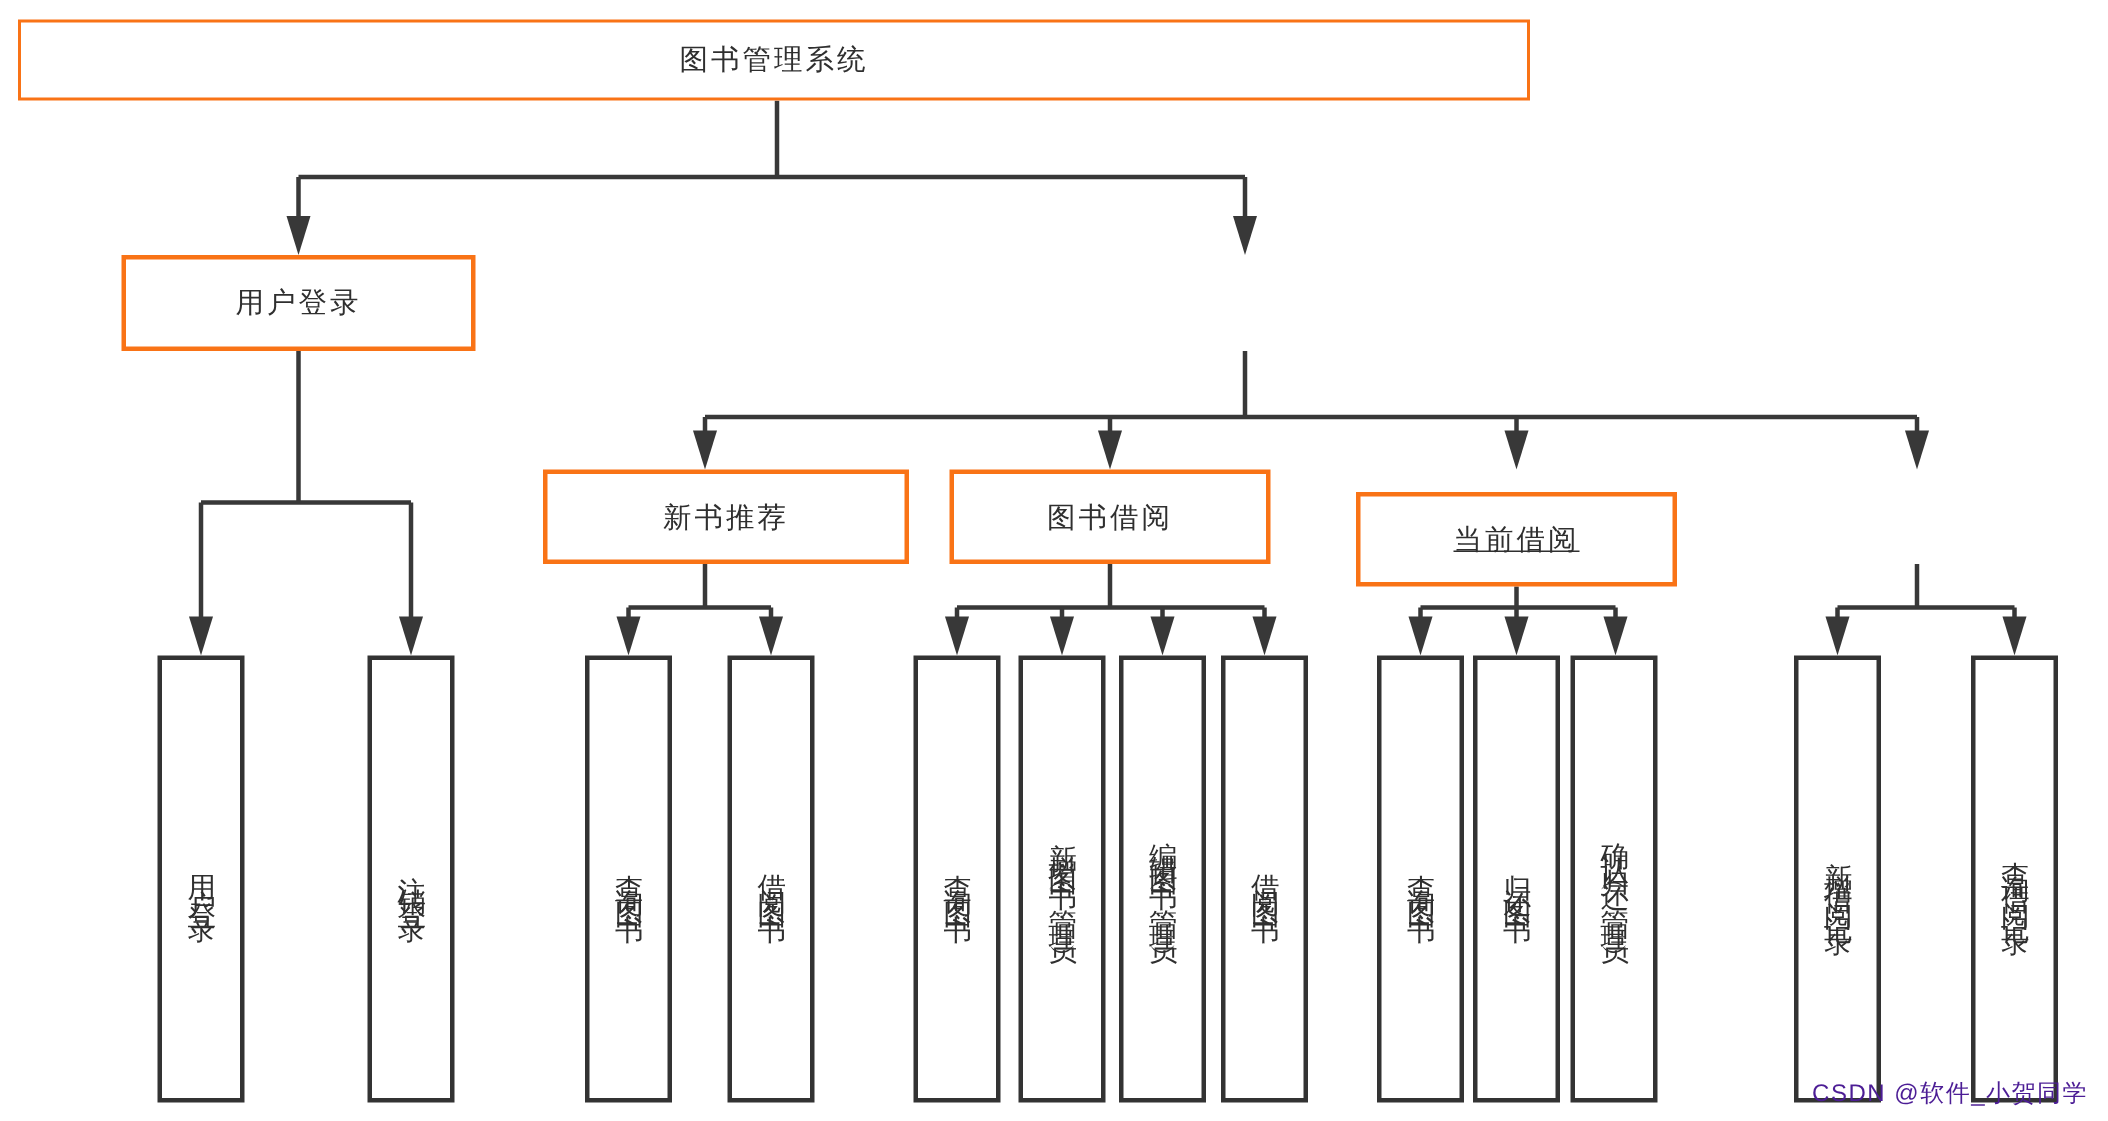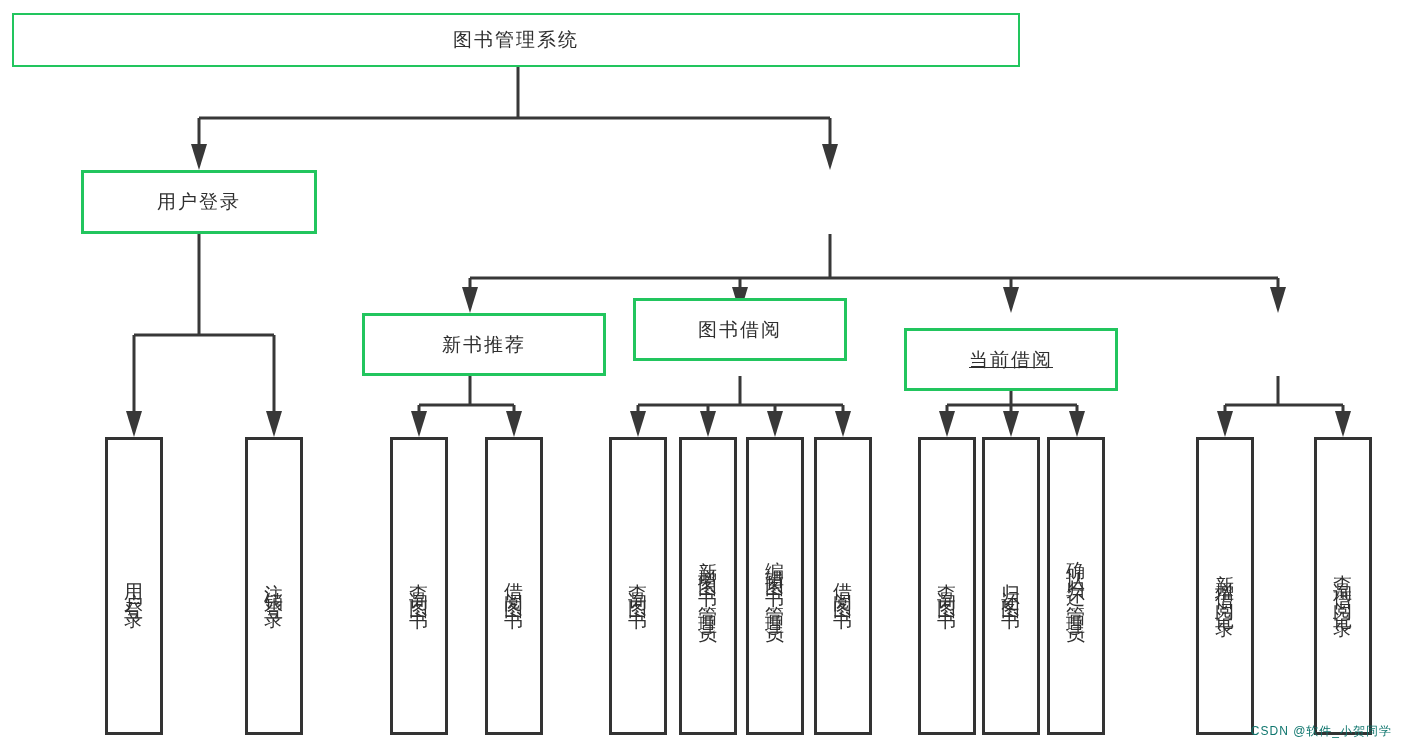--- a/index.html
+++ b/index.html
@@ -18,21 +18,21 @@
   }
   #connectors {
     position: absolute;
     left: 0; top: 0;
     width: 1405px; height: 747px;
     pointer-events: none;
   }
   .box {
     position: absolute;
     box-sizing: border-box;
-    border: 3px solid #22c55e;
+    border: 3px solid #f97316;
     background: #ffffff;
     display: flex;
     align-items: center;
     justify-content: center;
     color: #2f2f2f;
     font-size: 19px;
     letter-spacing: 2px;
     text-align: right;
     z-index: 2;
   }
@@ -59,22 +59,22 @@
     writing-mode: vertical-rl;
     text-orientation: mixed;
     letter-spacing: 9px;
     line-height: 1;
     white-space: nowrap;
   }
   .watermark {
     position: absolute;
     right: 13px;
     bottom: 7px;
-    color: #0f766e;
-    font-size: 12px;
+    color: #4c1d95;
+    font-size: 16px;
     letter-spacing: 1px;
     z-index: 3;
     white-space: nowrap;
   }
 </style>
 </head>
 <body>
 
 <div id="stage">
 
@@ -108,21 +108,21 @@
       <polygon points="1217,411 1233,411 1225,437"></polygon>
       <polygon points="1335,411 1351,411 1343,437"></polygon>
     </g>
   </svg>
 
   <div class="box root" style="left:12px; top:13px; width:1008px; height:54px;">图书管理系统</div>
 
   <div class="box" style="left:81px; top:170px; width:236px; height:64px;">用户登录</div>
 
   <div class="box" style="left:362px; top:313px; width:244px; height:63px;">新书推荐</div>
-  <div class="box" style="left:633px; top:298px; width:214px; height:63px;">图书借阅</div>
+  <div class="box" style="left:633px; top:313px; width:214px; height:63px;">图书借阅</div>
   <div class="box" style="left:904px; top:328px; width:214px; height:63px;text-decoration:underline;">当前借阅</div>
 
   <div class="leaf" style="left:105px;">
     <span>用户登录</span>
   </div>
   <div class="leaf" style="left:245px;">
     <span>注销登录</span>
   </div>
 
   <div class="leaf" style="left:390px;">

